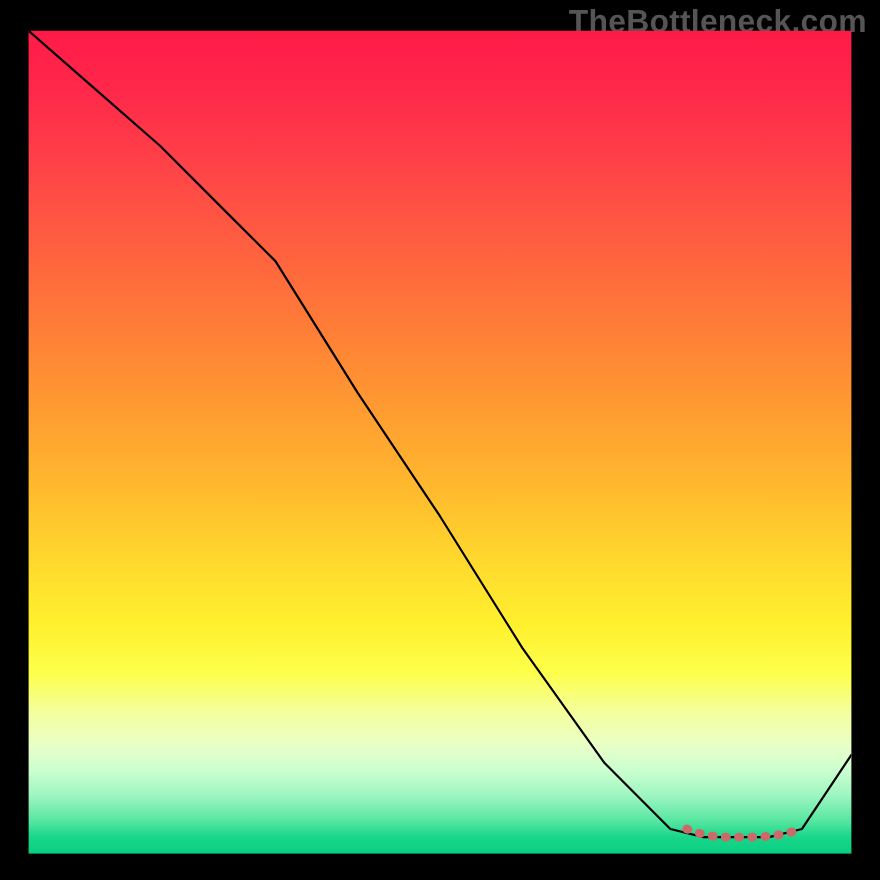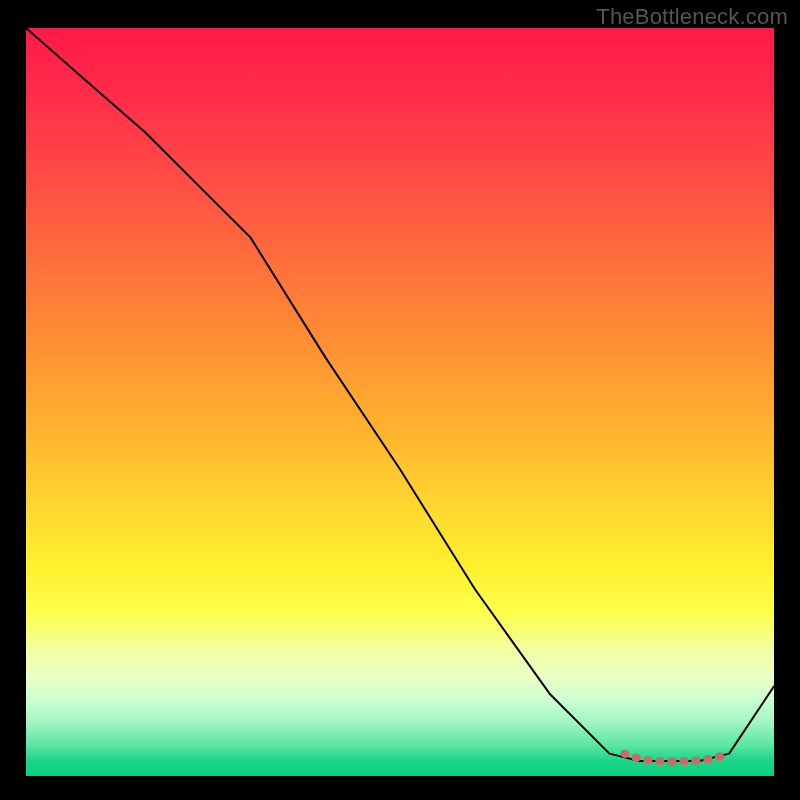--- a/index.html
+++ b/index.html
@@ -15,22 +15,22 @@
     position: relative;
     width: 800px;
     height: 800px;
     background: #000;
   }
   .watermark {
     position: absolute;
     top: 4px;
     right: 12px;
     color: #555;
-    font-size: 22px;
-    font-weight: 400;
+    font-size: 29px;
+    font-weight: 700;
     letter-spacing: 0.2px;
     user-select: none;
   }
   .plot {
     position: absolute;
     left: 26px;
     top: 28px;
     width: 748px;
     height: 748px;
     

